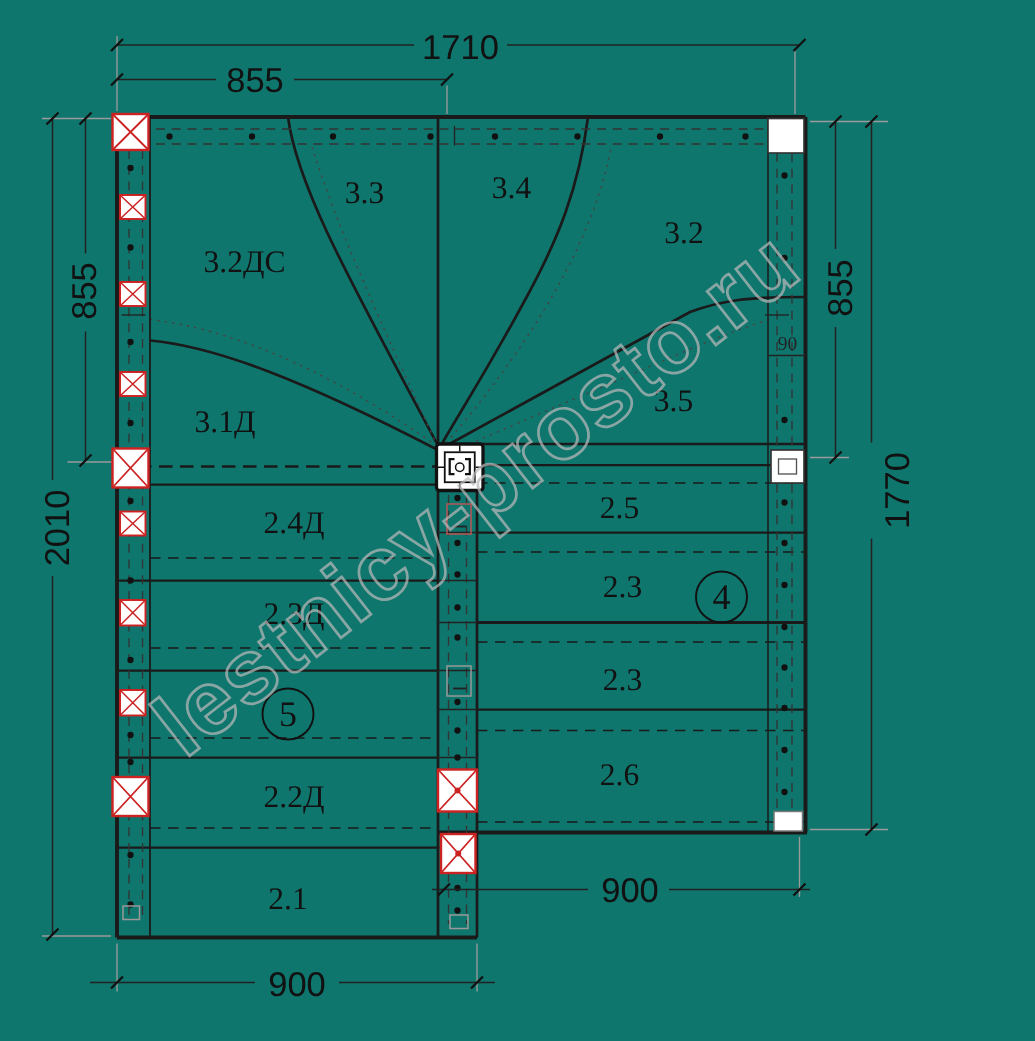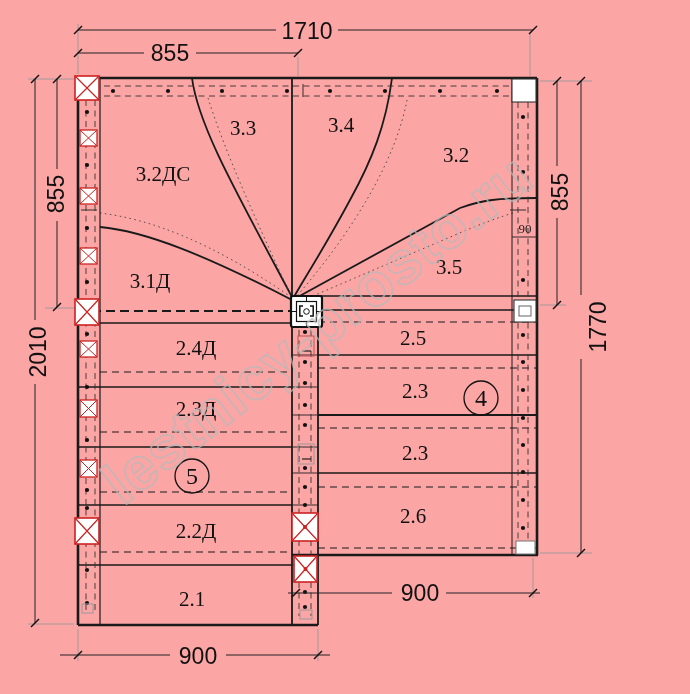--- a/index.html
+++ b/index.html
@@ -1,16 +1,16 @@
 <!DOCTYPE html>
 <html><head>
 <meta charset="utf-8">
 <style>
   html,body{margin:0;padding:0;background:#fff;}
-  .sheet{position:relative;width:690px;height:694px;background:#fca5a5;overflow:hidden;
+  .sheet{position:relative;width:690px;height:694px;background:#0f766e;overflow:hidden;
          font-family:"Liberation Sans",sans-serif;text-align:center;}
   svg{position:absolute;left:0;top:0;}
   text{user-select:none;}
   .dimtxt{font-family:"Liberation Sans",sans-serif;font-size:23px;fill:#111;}
   .steptxt{font-family:"Liberation Serif",serif;font-size:21px;fill:#111;}
   .marktxt{font-family:"Liberation Serif",serif;font-size:24px;fill:#111;}
   .tinytxt{font-family:"Liberation Serif",serif;font-size:13px;fill:#222;}
   .wm{font-family:"Liberation Sans",sans-serif;font-weight:bold;font-size:60px;
       fill:none;stroke:#b9b9b9;stroke-width:1.8px;letter-spacing:1px;}
 </style>

